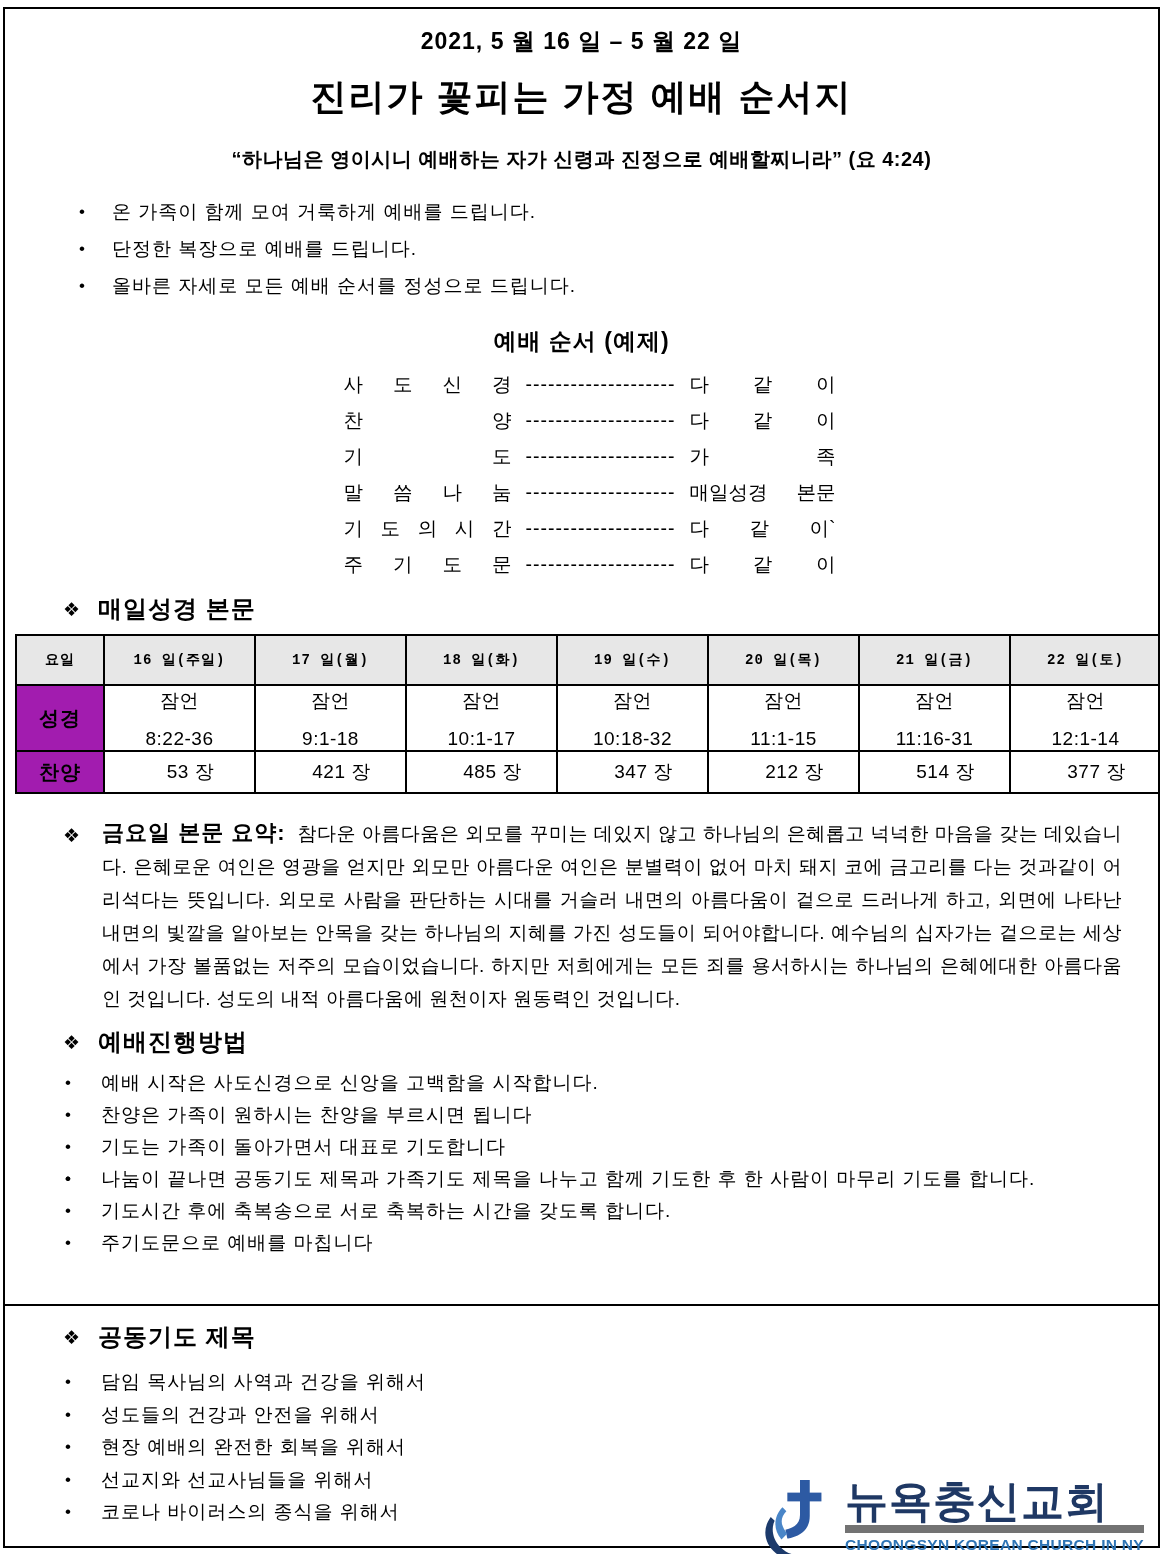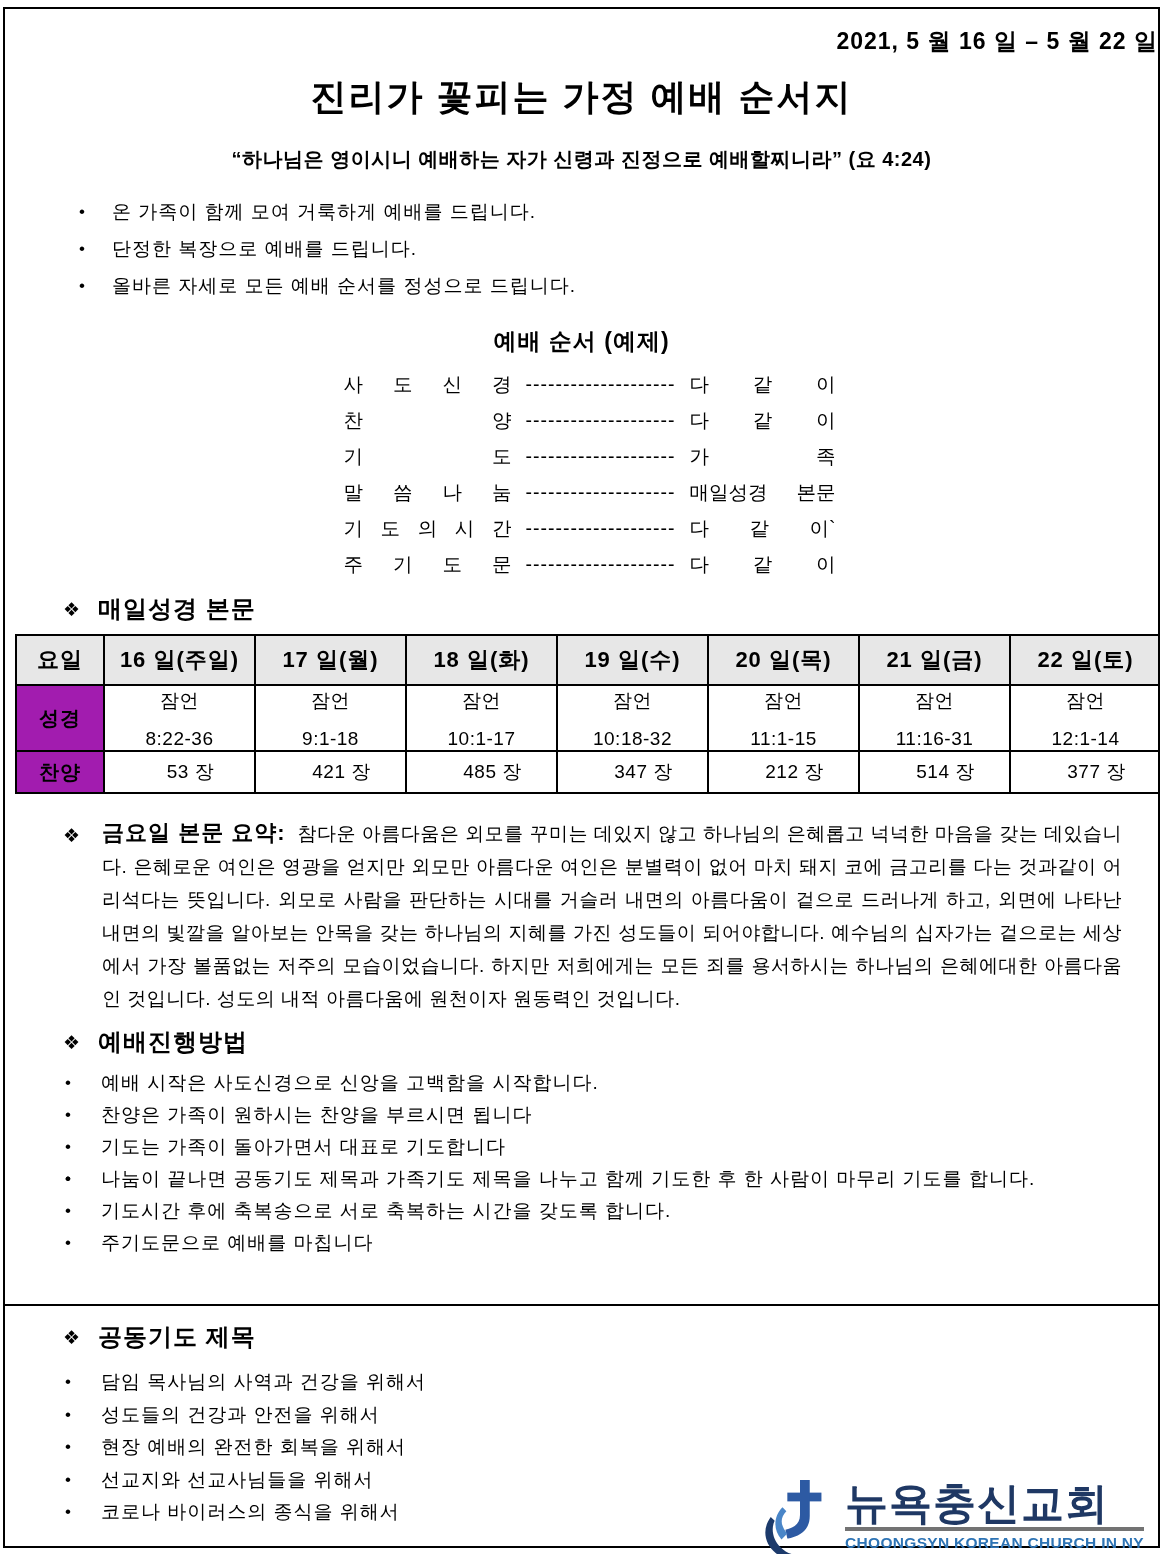--- a/index.html
+++ b/index.html
@@ -3,21 +3,21 @@
 <meta charset="utf-8">
 <style>
   html,body{margin:0;padding:0;background:#fff;}
   .page{position:relative;width:1168px;height:1554px;background:#ffffff;
         font-family:"Liberation Sans","DejaVu Sans",sans-serif;color:#000;overflow:hidden;}
   .frame{position:absolute;left:3px;top:7px;width:1157px;height:1541px;
          border:2px solid #000;box-sizing:border-box;}
   .upper{height:1297px;border-bottom:2px solid #000;box-sizing:border-box;overflow:hidden;position:relative;}
   .lower{position:relative;height:238px;box-sizing:border-box;}
 
-  .date{margin-top:18px;text-align:right;font-size:23px;font-weight:700;letter-spacing:1px;line-height:28px;}
+  .date{margin-top:18px;text-align:center;font-size:23px;font-weight:700;letter-spacing:1px;line-height:28px;}
   .title{margin:24px 0 0 0;text-align:center;font-size:36px;font-weight:700;letter-spacing:2px;line-height:36px;}
   .verse{margin-top:32px;text-align:center;font-size:20px;font-weight:700;letter-spacing:0.5px;line-height:24px;}
 
   ul.blist{list-style:none;margin:0;padding:0;}
   ul.blist li{position:relative;font-size:19px;letter-spacing:1px;}
   ul.blist .bu{position:absolute;left:0;top:0;font-size:17px;}
   ul.intro{margin-top:22px;margin-left:74px;}
   ul.intro li{padding-left:33px;line-height:37px;}
   ul.method{margin-top:8px;margin-left:60px;}
   ul.method li{padding-left:36px;line-height:32px;}
@@ -32,36 +32,36 @@
   .oval{flex:0 0 auto;display:inline-block;min-width:146px;text-align:justify;text-align-last:justify;white-space:nowrap;}
 
   .shead{display:flex;align-items:baseline;margin-left:58px;font-size:24px;font-weight:700;letter-spacing:1px;line-height:30px;}
   .shead .marker{font-size:19px;margin-right:17px;position:relative;top:-1px;}
   .shead-bible{margin-top:12px;}
   .shead-method{margin-top:12px;}
   .shead-prayer{margin-top:16px;}
 
   table.bible{border-collapse:collapse;table-layout:fixed;width:1147px;margin:8px 0 0 10px;}
   table.bible th,table.bible td{border:2px solid #000;text-align:center;vertical-align:middle;padding:0;}
-  table.bible .hrow th{background:#e7e7e7;font-size:22px;font-weight:700;height:48px;letter-spacing:1px;}
+  table.bible .hrow th{background:#e7e7e7;font-size:14px;font-weight:700;height:48px;letter-spacing:1px;font-family:Liberation Mono, monospace;}
   table.bible .rl{background:#a21caf;font-size:20px;font-weight:700;letter-spacing:1px;font-family:Liberation Serif, serif;}
   table.bible td{font-size:19px;letter-spacing:0.5px;}
   table.bible .brow td{height:62px;}
   table.bible .brow .bk{margin:2px 0 14px 0;}
   table.bible .prow td{height:40px;padding-left:22px;}
 
   .summary{position:relative;margin-top:22px;padding-left:97px;padding-right:36px;
            font-size:19px;line-height:33px;letter-spacing:0.5px;text-align:justify;}
   .summary .marker{position:absolute;left:58px;top:3px;font-size:19px;font-weight:700;}
   .summary .sum-head{font-size:22px;font-weight:700;letter-spacing:1px;margin-right:6px;}
 
   .logo{position:absolute;right:14px;bottom:6px;display:flex;align-items:center;}
   .logo-icon{width:82px;height:76px;margin-right:4px;}
   .logo-kr{font-size:43px;font-weight:700;color:#1f3864;letter-spacing:1px;line-height:44px;white-space:nowrap;}
-  .logo-en{margin-top:2px;border-top:4px solid #737373;padding-top:3px;
+  .logo-en{margin-top:2px;border-top:8px solid #737373;padding-top:3px;
            font-size:15.5px;font-weight:700;color:#2e74b5;letter-spacing:0.3px;white-space:nowrap;}
 </style>
 </head>
 <body>
 
 <div class="page">
   <div class="frame">
 
     <div class="upper">
       <div class="date">2021, 5 월 16 일 – 5 월 22 일</div>

